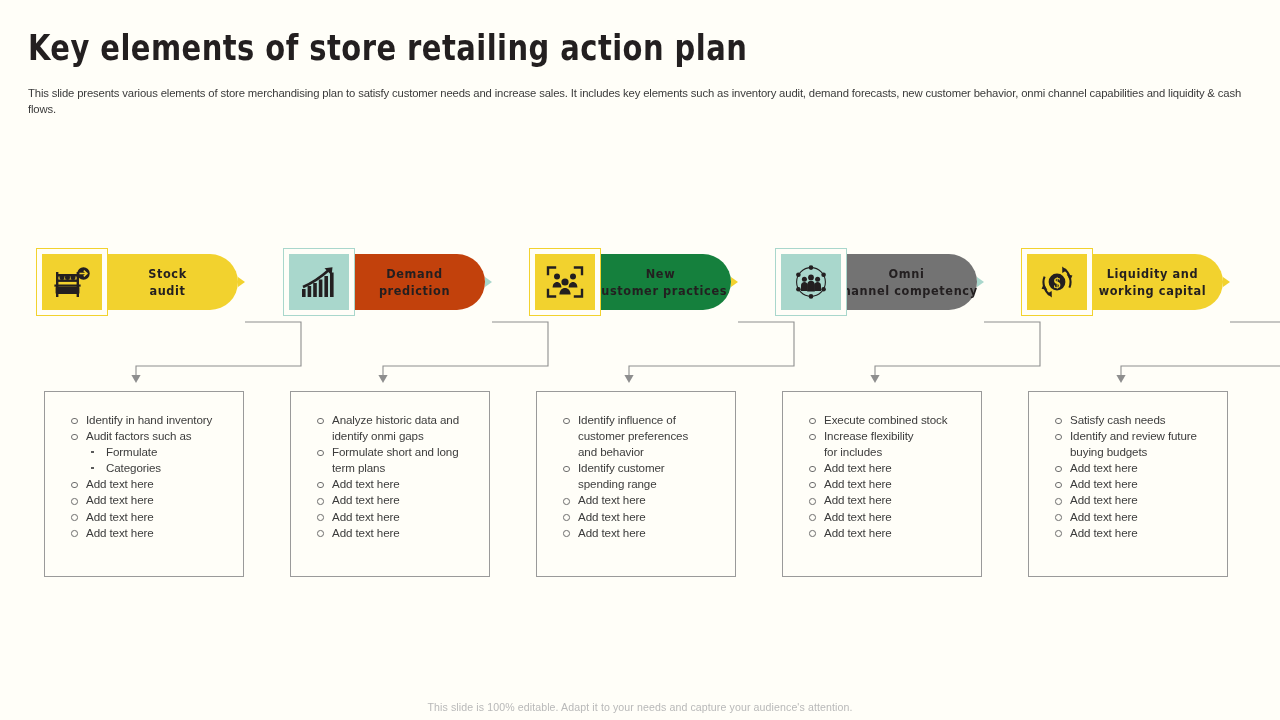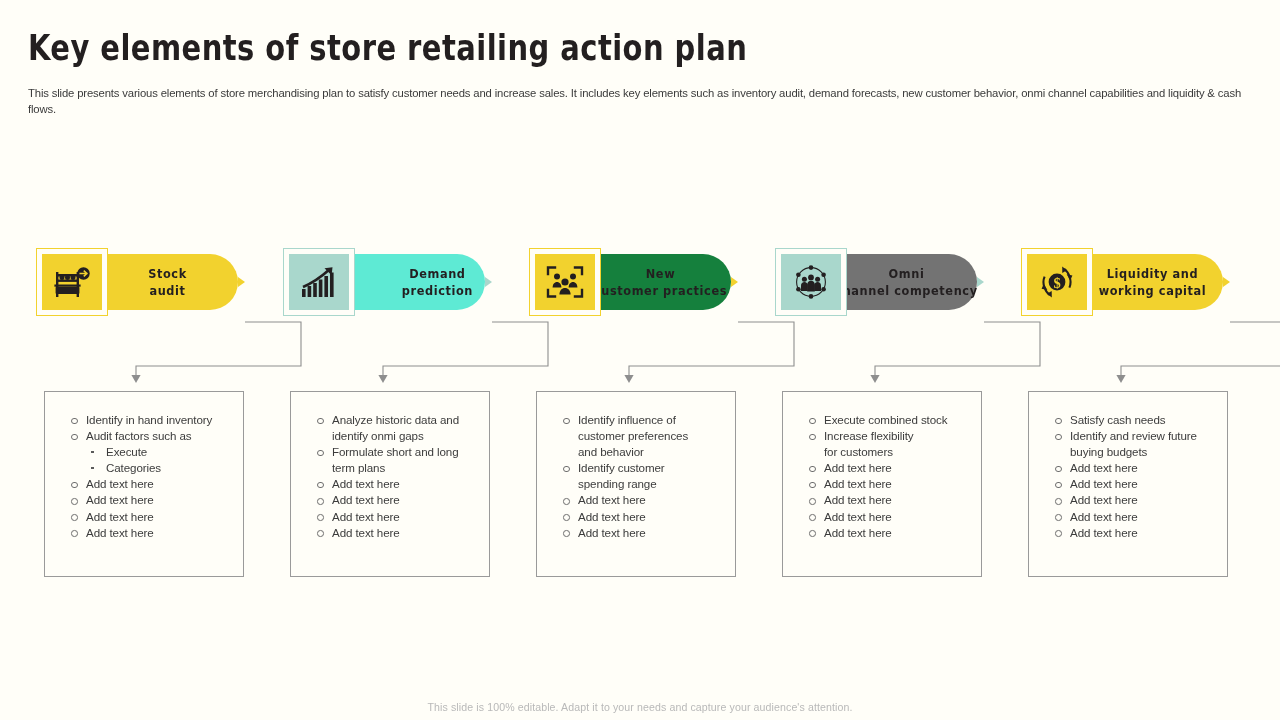--- a/index.html
+++ b/index.html
@@ -190,21 +190,21 @@
           </div>
         </div>
       </div>
       <svg class="connector" width="269" height="74">
         <path d="M209 12 H265 V56 H100 V68" stroke="#8E8E8E" stroke-width="1.1" fill="none"></path>
         <path d="M95.4 65 L104.6 65 L100 73 Z" fill="#8E8E8E"></path>
       </svg>
     </div>
     <div class="column col-1">
       <div class="pill-row">
-        <div class="pill" style="background: #5eead4; color: rgb(169, 215, 204); justify-content: flex-end;">
+        <div class="pill" style="background: #c2410c; color: rgb(169, 215, 204);">
           <div class="pill-label">
             <div>Demand</div>
             <div>prediction</div>
           </div>
           <span class="pill-tip"></span>
         </div>
         <div class="icon-tile">
           <div class="icon-tile-inner" style="background: rgb(169, 215, 204); box-shadow: rgb(255, 254, 248) 0px 0px 0px 5px, rgb(169, 215, 204) 0px 0px 0px 6px;">
             <svg width="38" height="34" viewBox="0 0 38 34">
       <g fill="#231F20">
@@ -334,21 +334,21 @@
         <path d="M95.4 65 L104.6 65 L100 73 Z" fill="#8E8E8E"></path>
       </svg>
     </div>
   </div>
 
 <div id="boxes-root">
     <div class="body-box bx-0">
       <ul class="bullets">
         <li class="bullet">Identify in hand inventory</li>
         <li class="bullet">Audit factors such as</li>
-        <li class="bullet sub">Execute</li>
+        <li class="bullet sub">Formulate</li>
         <li class="bullet sub">Categories</li>
         <li class="bullet">Add text here</li>
         <li class="bullet">Add text here</li>
         <li class="bullet">Add text here</li>
         <li class="bullet">Add text here</li>
       </ul>
     </div>
     <div class="body-box bx-1">
       <ul class="bullets">
         <li class="bullet">Analyze historic data and</li>
@@ -370,21 +370,21 @@
         <li class="bullet cont">spending range</li>
         <li class="bullet">Add text here</li>
         <li class="bullet">Add text here</li>
         <li class="bullet">Add text here</li>
       </ul>
     </div>
     <div class="body-box bx-3">
       <ul class="bullets">
         <li class="bullet">Execute combined  stock</li>
         <li class="bullet">Increase flexibility</li>
-        <li class="bullet cont">for customers</li>
+        <li class="bullet cont">for includes</li>
         <li class="bullet">Add text here</li>
         <li class="bullet">Add text here</li>
         <li class="bullet">Add text here</li>
         <li class="bullet">Add text here</li>
         <li class="bullet">Add text here</li>
       </ul>
     </div>
     <div class="body-box bx-4">
       <ul class="bullets">
         <li class="bullet">Satisfy cash needs</li>

